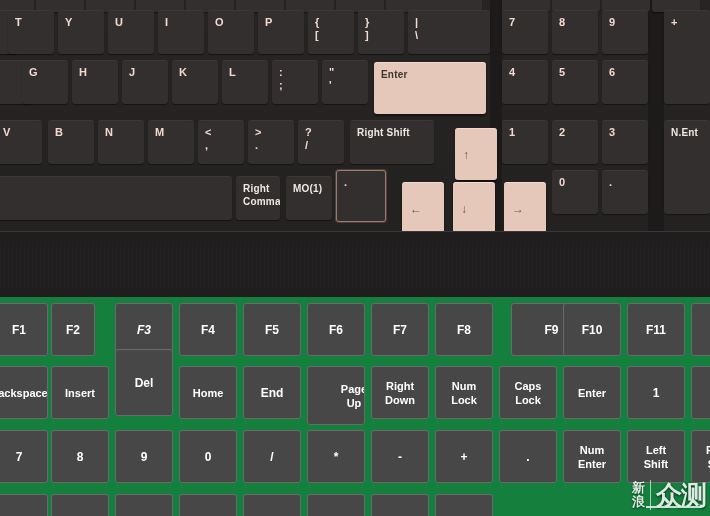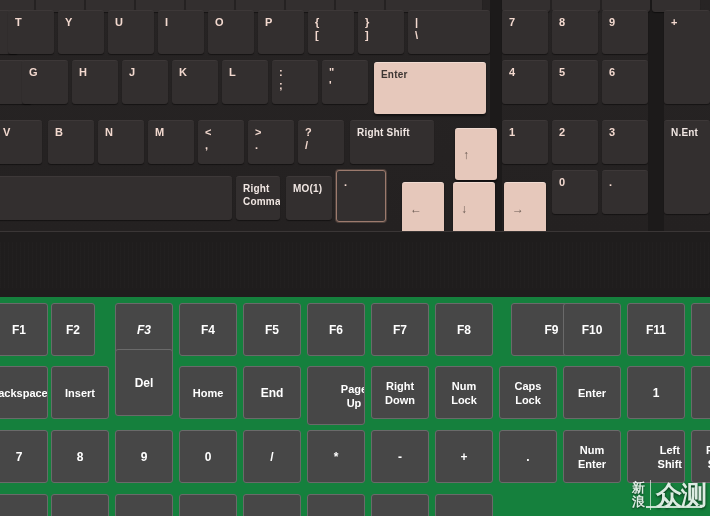--- a/index.html
+++ b/index.html
@@ -445,21 +445,21 @@
         <div class="lkey" style="left: 435px; top: 133px; width: 58px; height: 53px;">
           <span class="lbl">+</span>
         </div>
         <div class="lkey" style="left: 499px; top: 133px; width: 58px; height: 53px;">
           <span class="lbl">.</span>
         </div>
         <div class="lkey small" style="left: 563px; top: 133px; width: 58px; height: 53px;">
           <span class="lbl">Num
 Enter</span>
         </div>
-        <div class="lkey small" style="left: 627px; top: 133px; width: 58px; height: 53px; justify-content: flex-end;">
+        <div class="lkey small" style="left: 627px; top: 133px; width: 58px; height: 53px;">
           <span class="lbl">Left
 Shift</span>
         </div>
         <div class="lkey small" style="left: 691px; top: 133px; width: 58px; height: 53px;">
           <span class="lbl">Right
 Shift</span>
         </div>
         <div class="lkey" style="left: -10px; top: 197px; width: 58px; height: 53px;">
           <span class="lbl"></span>
         </div>

